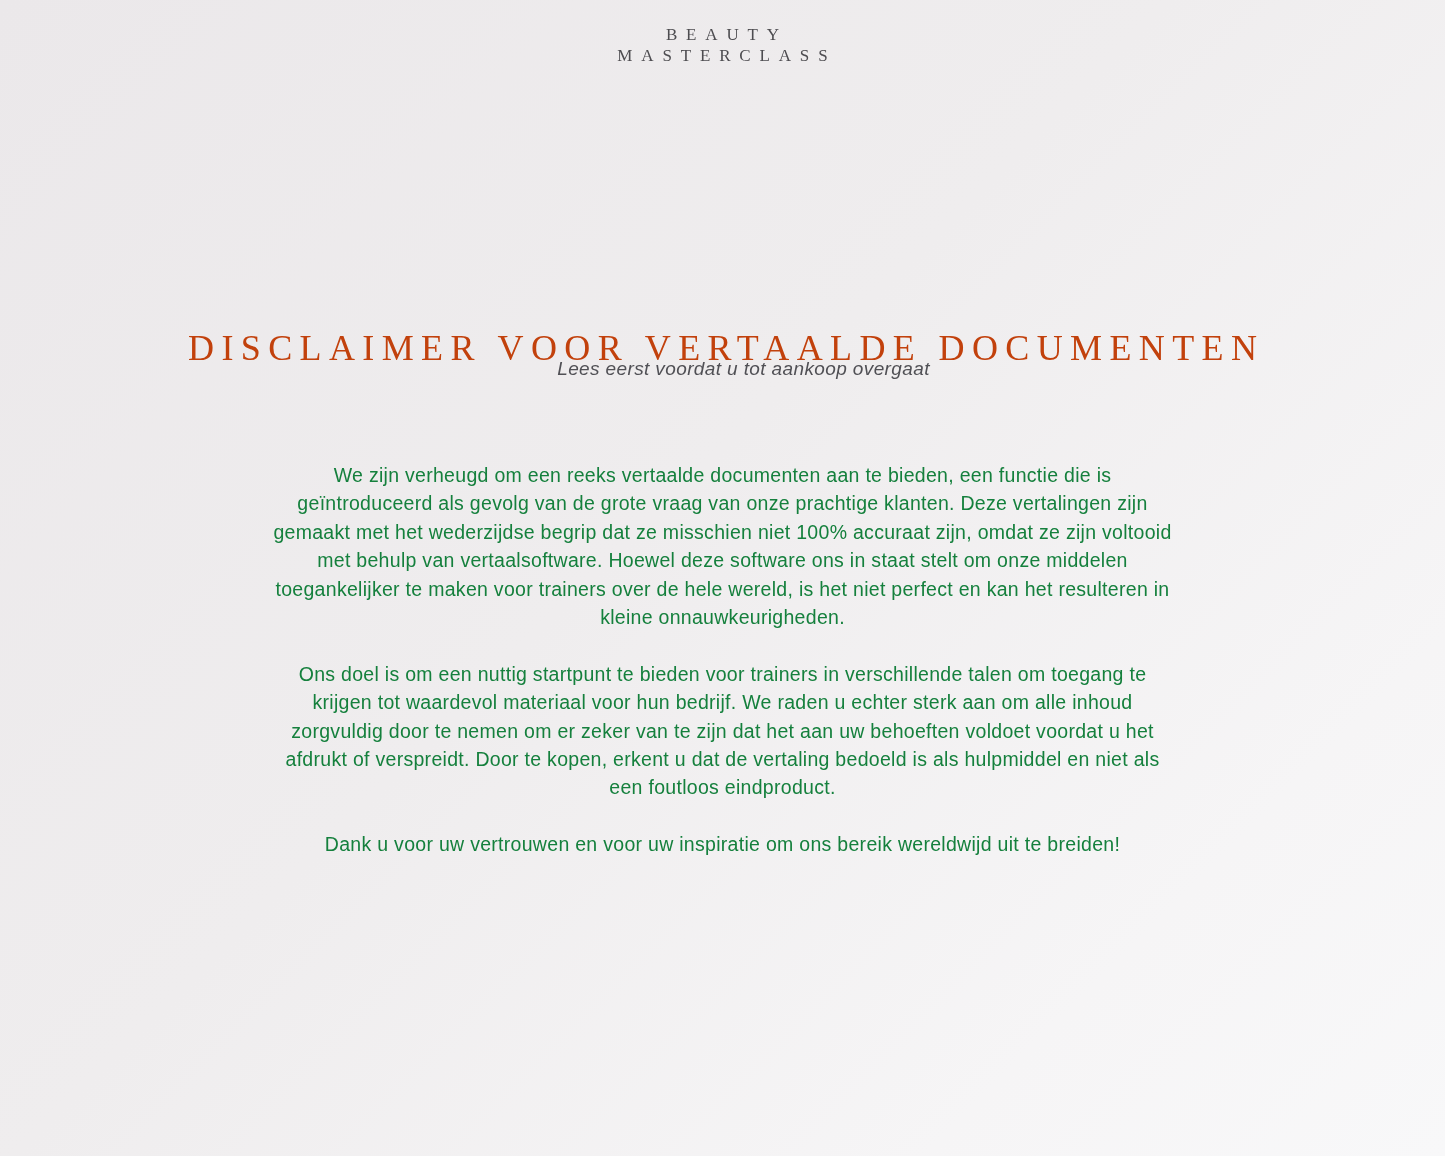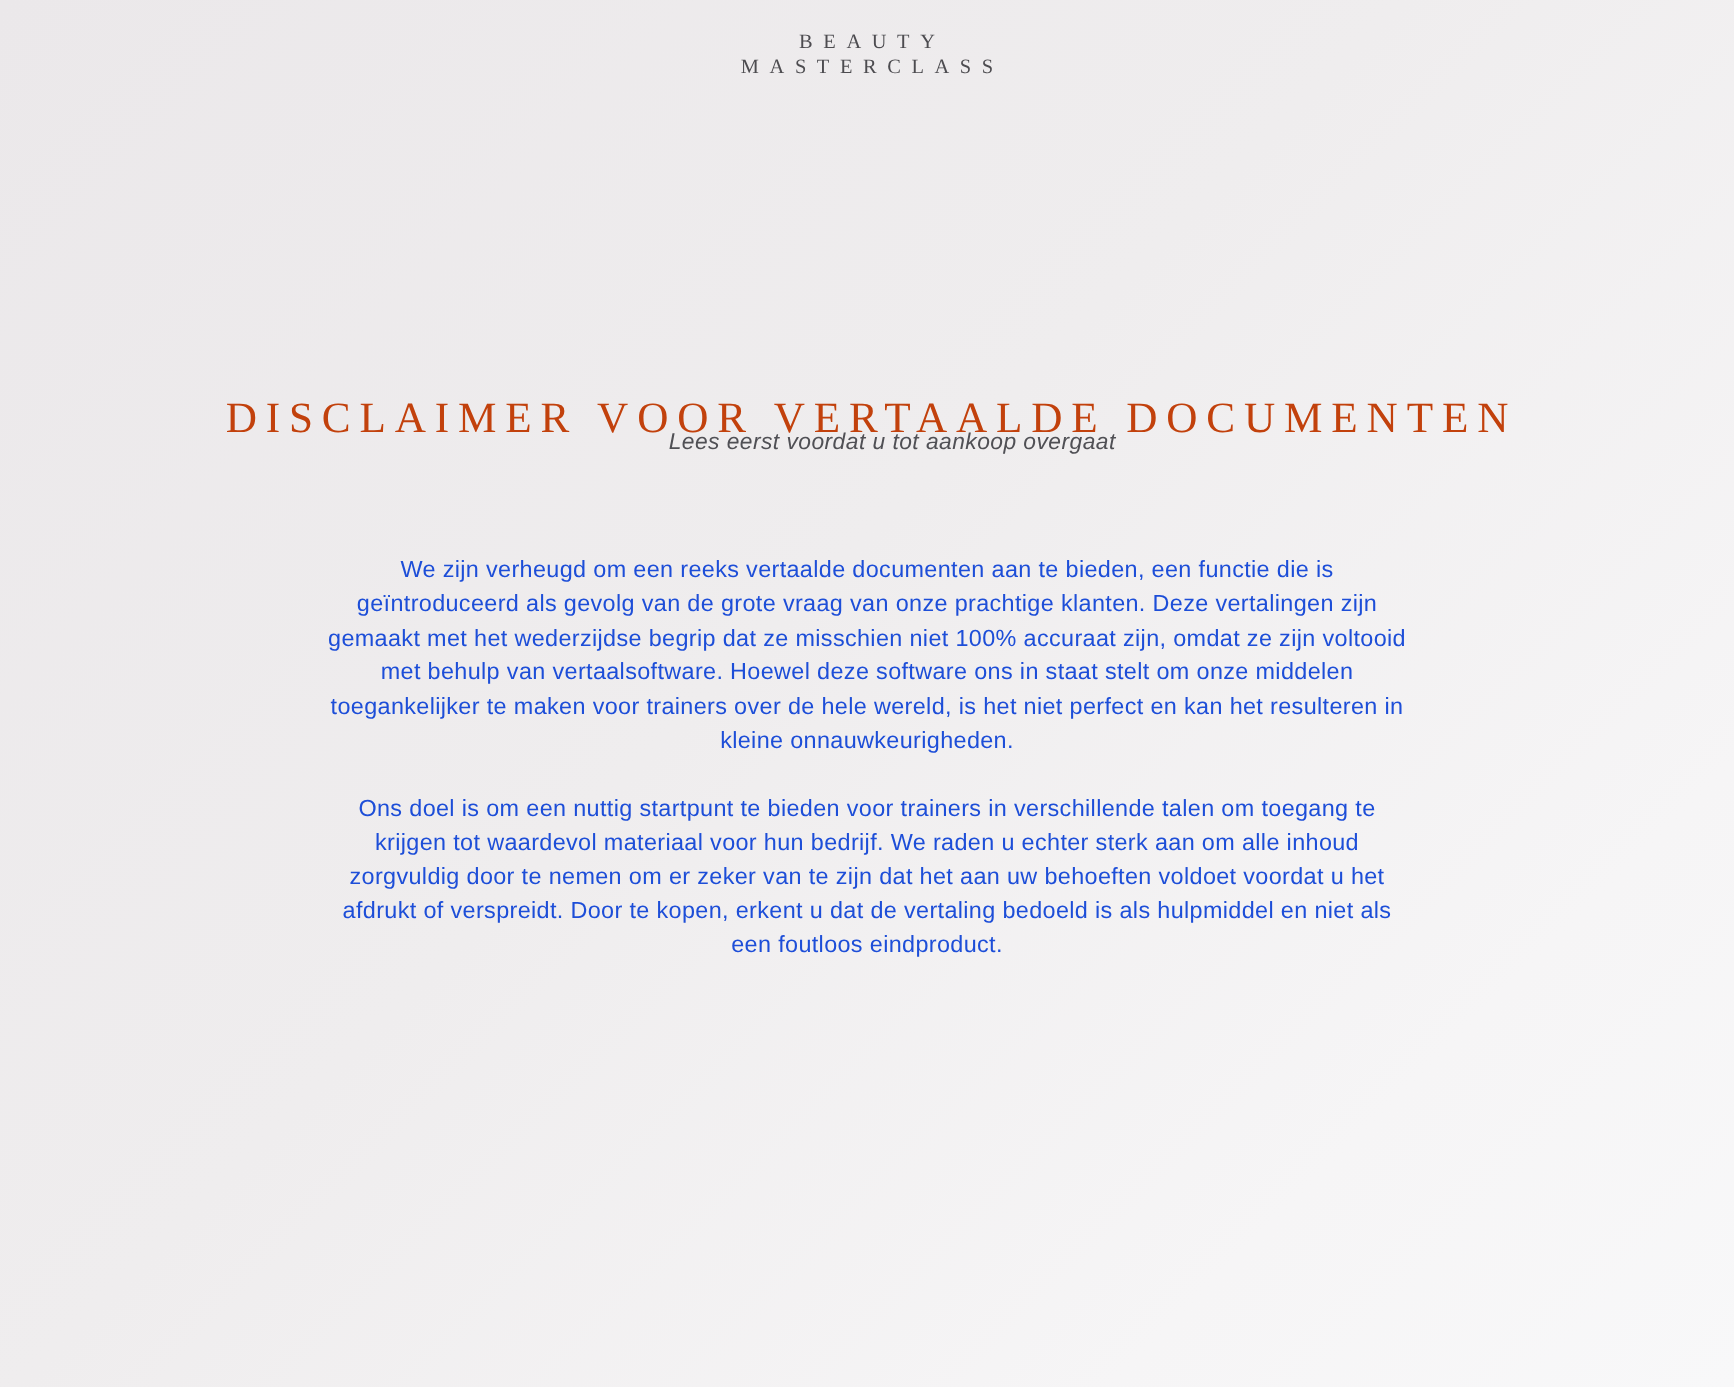--- a/index.html
+++ b/index.html
@@ -61,21 +61,21 @@
     font-weight: 400;
     margin-left: 21px;
   }
   .body-copy {
     position: absolute;
     top: 461px;
     left: 50%;
     transform: translateX(-50%);
     width: 910px;
     text-align: center;
-    color: #1d4ed8;
+    color: #15803d;
     font-size: 19.5px;
     line-height: 28.4px;
     letter-spacing: 0.015em;
     font-weight: 300;
   }
   .body-copy p {
     margin: 0 0 28.4px 0;
   }
   .body-copy p:last-child {
     margin-bottom: 0;
@@ -91,15 +91,16 @@
     <div>MASTERCLASS</div>
   </div>
 
   <h1 class="heading">DISCLAIMER VOOR VERTAALDE DOCUMENTEN</h1>
 
   <div class="subtitle">Lees eerst voordat u tot aankoop overgaat</div>
 
   <div class="body-copy">
     <p>We zijn verheugd om een reeks vertaalde documenten aan te bieden, een functie die is geïntroduceerd als gevolg van de grote vraag van onze prachtige klanten. Deze vertalingen zijn gemaakt met het wederzijdse begrip dat ze misschien niet 100% accuraat zijn, omdat ze zijn voltooid met behulp van vertaalsoftware. Hoewel deze software ons in staat stelt om onze middelen toegankelijker te maken voor trainers over de hele wereld, is het niet perfect en kan het resulteren in kleine onnauwkeurigheden.</p>
     <p>Ons doel is om een nuttig startpunt te bieden voor trainers in verschillende talen om toegang te krijgen tot waardevol materiaal voor hun bedrijf. We raden u echter sterk aan om alle inhoud zorgvuldig door te nemen om er zeker van te zijn dat het aan uw behoeften voldoet voordat u het afdrukt of verspreidt. Door te kopen, erkent u dat de vertaling bedoeld is als hulpmiddel en niet als een foutloos eindproduct.</p>
+    <p>Dank u voor uw vertrouwen en voor uw inspiratie om ons bereik wereldwijd uit te breiden!</p>
   </div>
 
 </div>
 
 </body></html>

